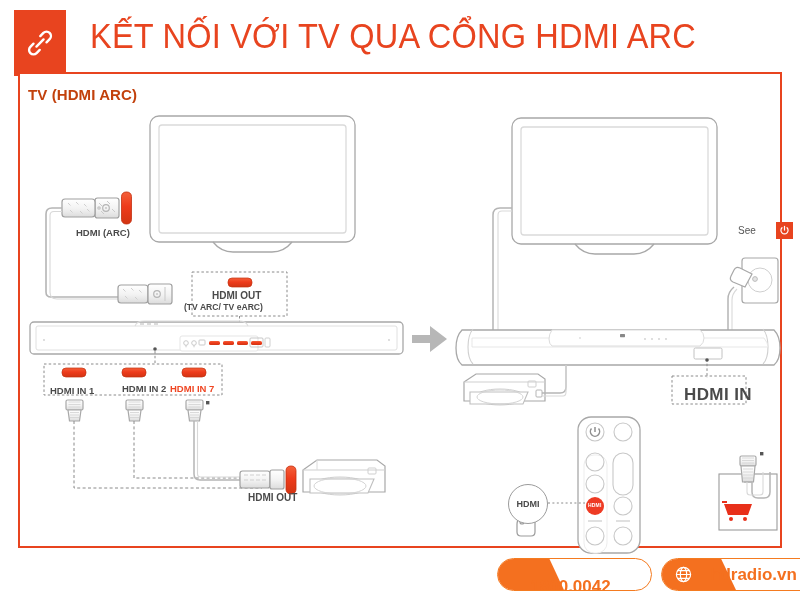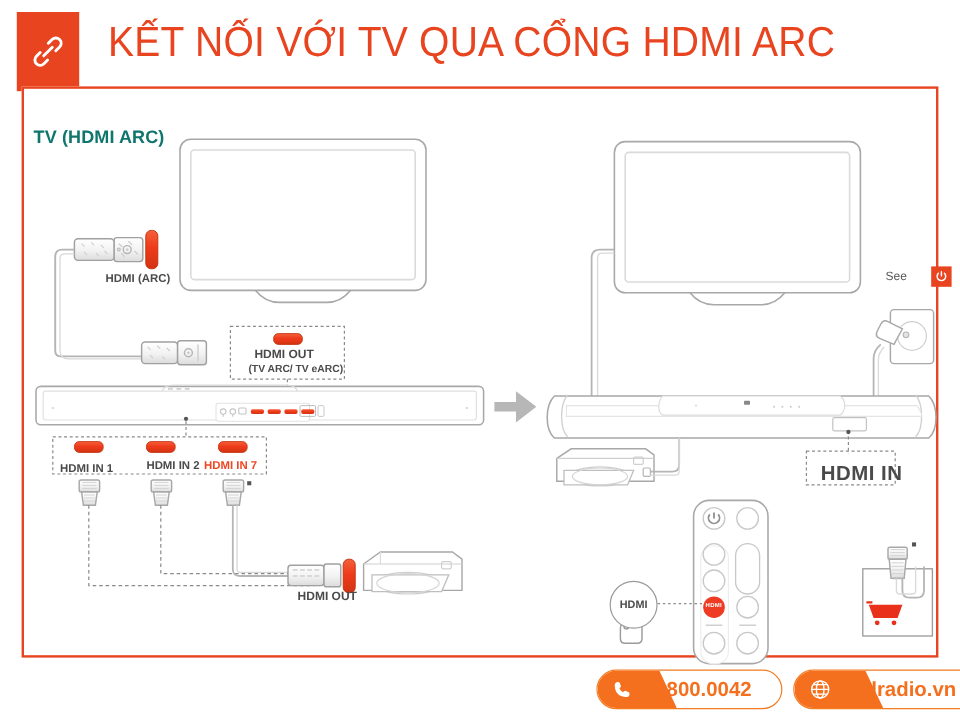--- a/index.html
+++ b/index.html
@@ -23,21 +23,21 @@
     transform:scaleX(0.93);transform-origin:left center;
   }
 
   
   .frame{
     position:absolute;left:18px;top:72px;width:764px;height:476px;
     border:2px solid #e8441f;box-sizing:border-box;background:#fff;
   }
   .frame-title{
     position:absolute;left:28px;top:86px;font-size:15px;font-weight:bold;
-    color:#0f766e;letter-spacing:0.1px;margin-top:20px;
+    color:#c2410c;letter-spacing:0.1px;
   }
 
   
   .lbl{position:absolute;font-size:9.5px;font-weight:bold;color:#4a4a4a;white-space:nowrap;}
   .lbl-orange{color:#ef4623;}
 
   
   svg.layer{position:absolute;left:0;top:0;width:800px;height:602px;pointer-events:none;}
 
   
@@ -50,21 +50,21 @@
     position:absolute;left:0;top:0;height:100%;background:#f4701f;
   }
   .badge .ic{
     position:relative;z-index:2;width:42px;display:flex;align-items:center;justify-content:center;
     color:#fff;
   }
   .badge .tx{
     position:relative;z-index:2;color:#f4701f;font-size:17px;font-weight:bold;
     padding:0 14px 0 6px;white-space:nowrap;
   }
-  .badge-phone{width:155px;}
+  .badge-phone{width:155px;flex-direction:column;}
   .badge-phone .bg{width:66px;clip-path:polygon(0 0,78% 0,100% 100%,0 100%);}
   .badge-web{width:160px;}
   .badge-web .bg{width:74px;clip-path:polygon(0 0,80% 0,100% 100%,0 100%);}
 
   
   .see-wrap{position:absolute;left:738px;top:222px;display:flex;align-items:center;gap:20px;}
   .see-txt{font-size:10px;color:#555;}
   .pw-box{width:17px;height:17px;background:#e8441f;display:flex;align-items:center;justify-content:center;}
 
   
@@ -322,24 +322,24 @@
         <g>
           <path d="M724 504 h28 l-4 11 h-20 z" fill="#e8301a" stroke="none"></path>
           <path d="M722 502 h5" stroke="#e8301a" stroke-width="2"></path>
           <circle cx="731" cy="519" r="2" fill="#e8301a" stroke="none"></circle>
           <circle cx="745" cy="519" r="2" fill="#e8301a" stroke="none"></circle>
         </g>
       </g>
     </g>
   </svg>
 
-  <div class="lbl" style="left:88px;top:227px;">HDMI (ARC)</div>
+  <div class="lbl" style="left:76px;top:227px;">HDMI (ARC)</div>
 
   <div class="lbl" style="left:212px;top:290px;font-size:10px;">HDMI OUT</div>
-  <div class="lbl" style="left:207px;top:302px;font-size:8.6px;">(TV ARC/ TV eARC)</div>
+  <div class="lbl" style="left:184px;top:302px;font-size:8.6px;">(TV ARC/ TV eARC)</div>
 
   <div class="lbl" style="left:50px;top:385px;">HDMI IN 1</div>
   <div class="lbl" style="left:122px;top:383px;">HDMI IN 2</div>
   <div class="lbl lbl-orange" style="left:170px;top:383px;">HDMI IN 7</div>
 
   <div class="lbl" style="left:248px;top:492px;font-size:10px;">HDMI OUT</div>
 
   <div class="see-wrap">
     <span class="see-txt">See</span>
     <span class="pw-box">

